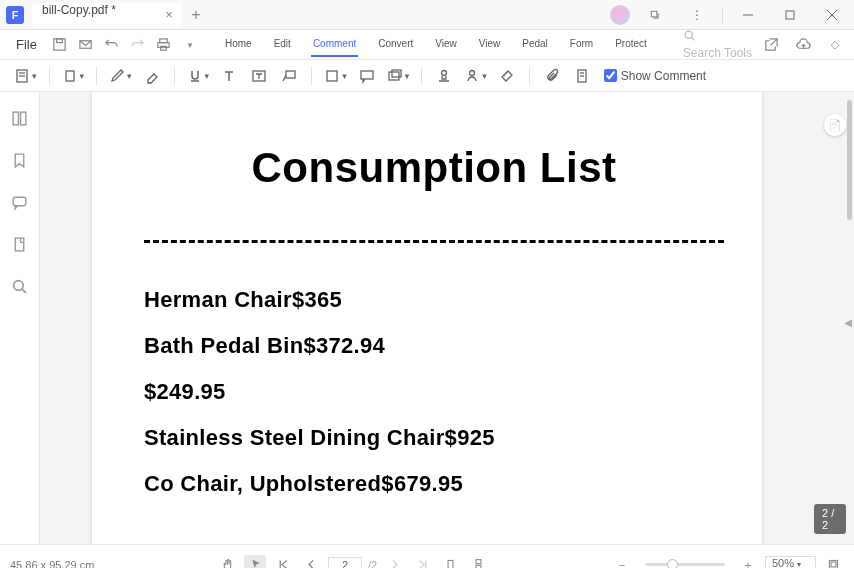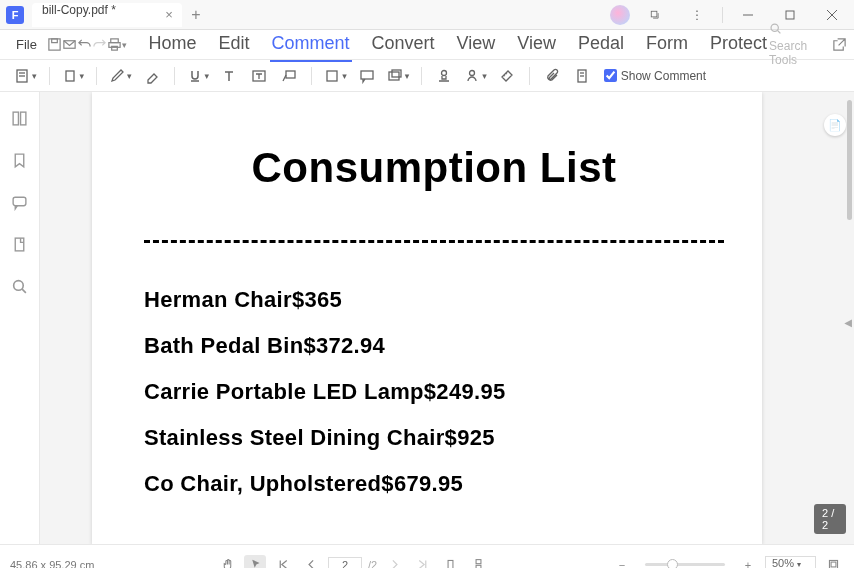--- a/index.html
+++ b/index.html
@@ -85,21 +85,21 @@
       display: flex; align-items: center; justify-content: center;
       color: #888;
     }
     .mb-icon svg { width: 15px; height: 15px; }
     .menu-tabs {
       display: flex; gap: 18px;
       margin-left: 20px;
     }
     .menu-tab {
       padding: 6px 2px;
-      font-size: 18px;
+      font-size: 10px;
       color: #555;
       cursor: pointer;
     }
     .menu-tab.active {
       color: #4a6cf7;
       border-bottom: 2px solid #4a6cf7;
     }
     .menubar-right {
       margin-left: auto;
       display: flex; align-items: center; gap: 6px;
@@ -534,21 +534,20 @@
       <div id="items">
           <div class="item-row">
             <span>Herman Chair</span>
             <span>$365</span>
           </div>
           <div class="item-row">
             <span>Bath Pedal Bin</span>
             <span>$372.94</span>
           </div>
           <div class="item-row">
-            <span>Carrie Portable LED Lamp</span>
             <span>$249.95</span>
           </div>
           <div class="item-row">
             <span>Stainless Steel Dining Chair</span>
             <span>$925</span>
           </div>
           <div class="item-row">
             <span>Co Chair, Upholstered</span>
             <span>$679.95</span>
           </div>

